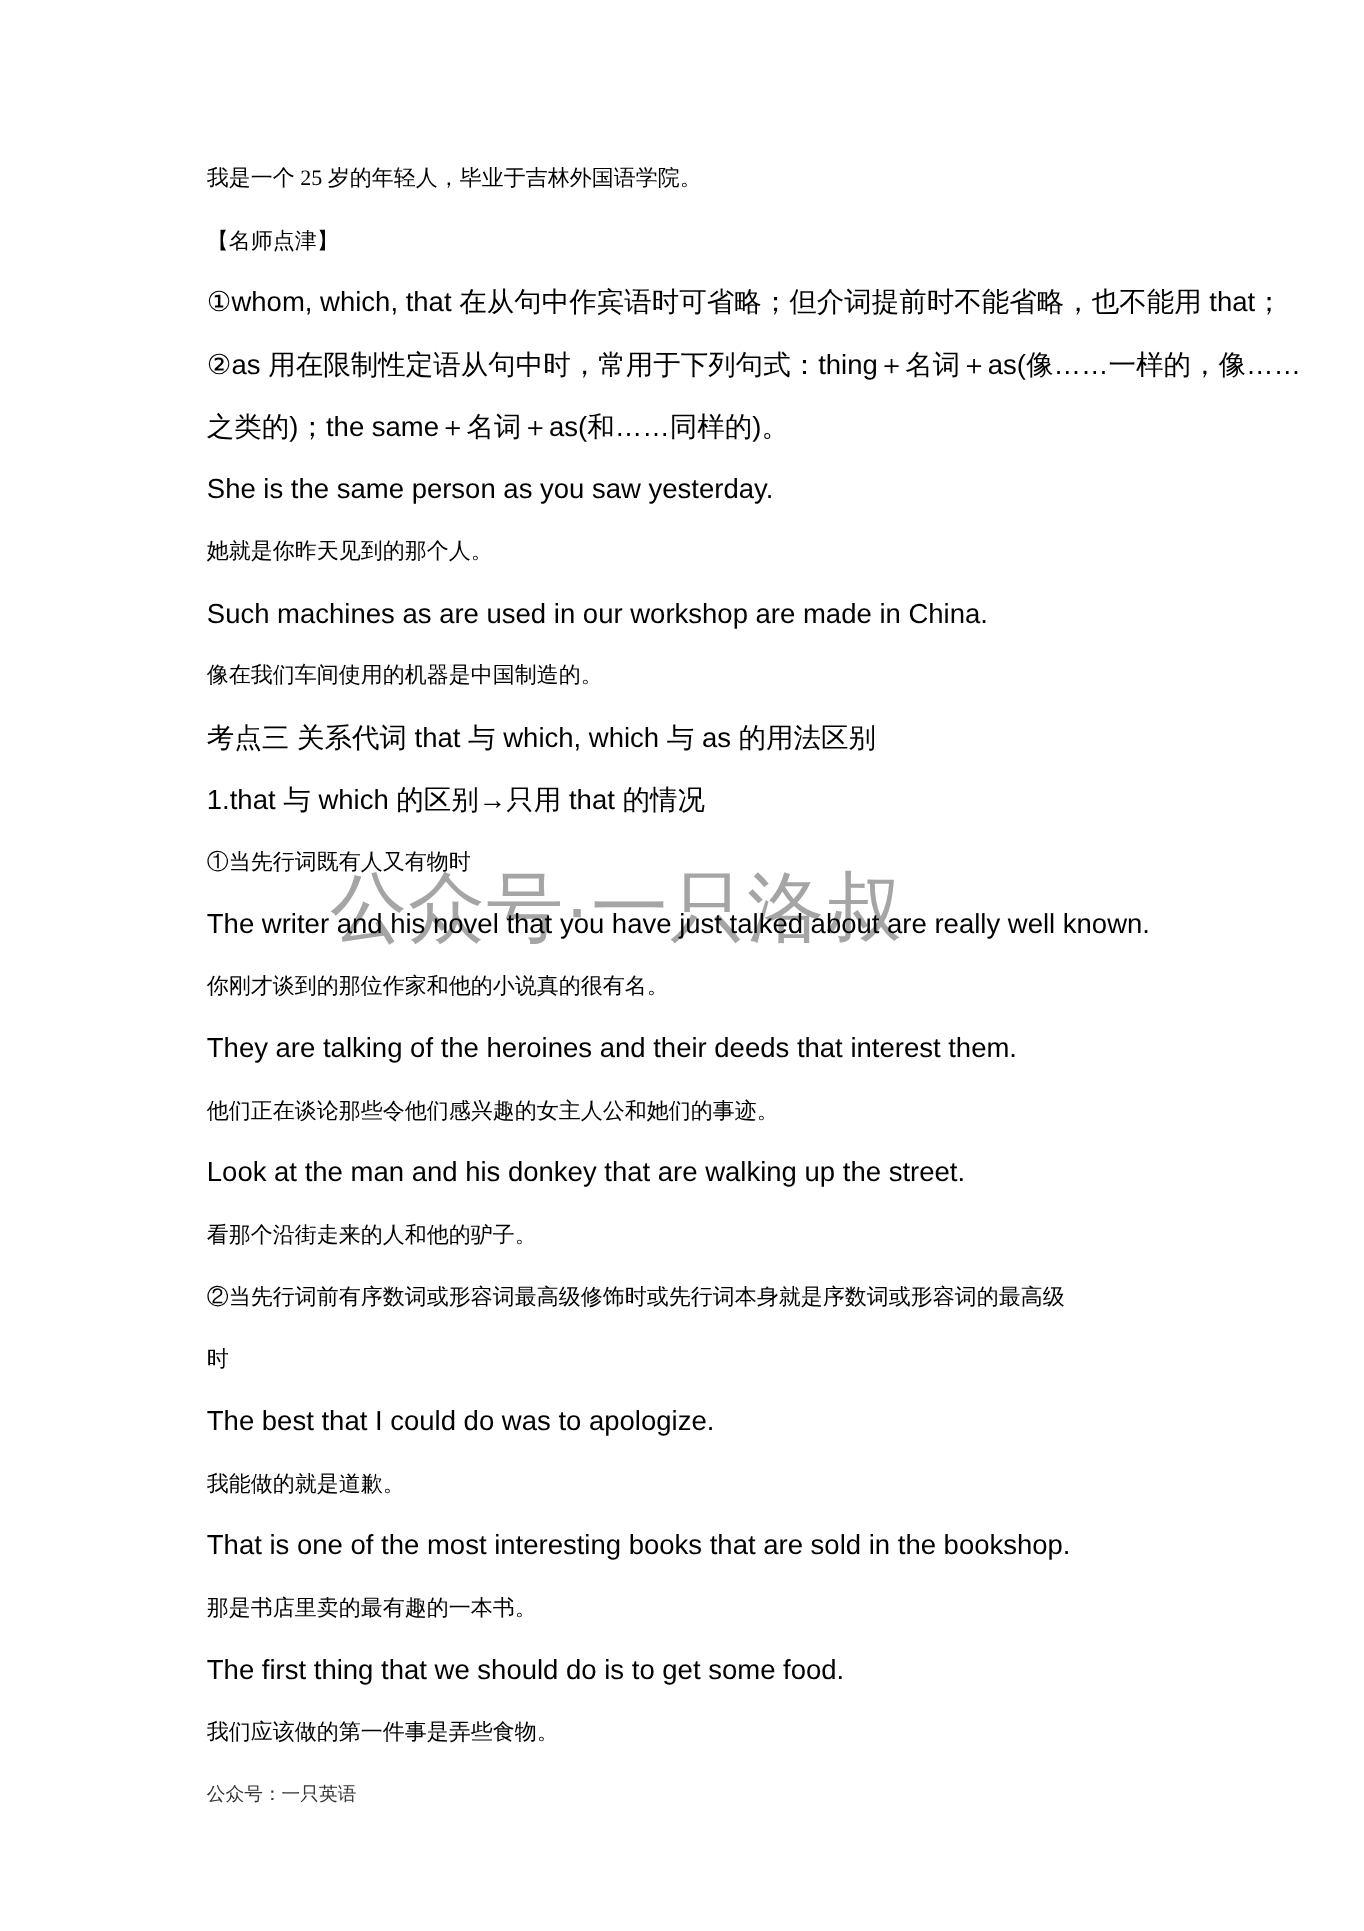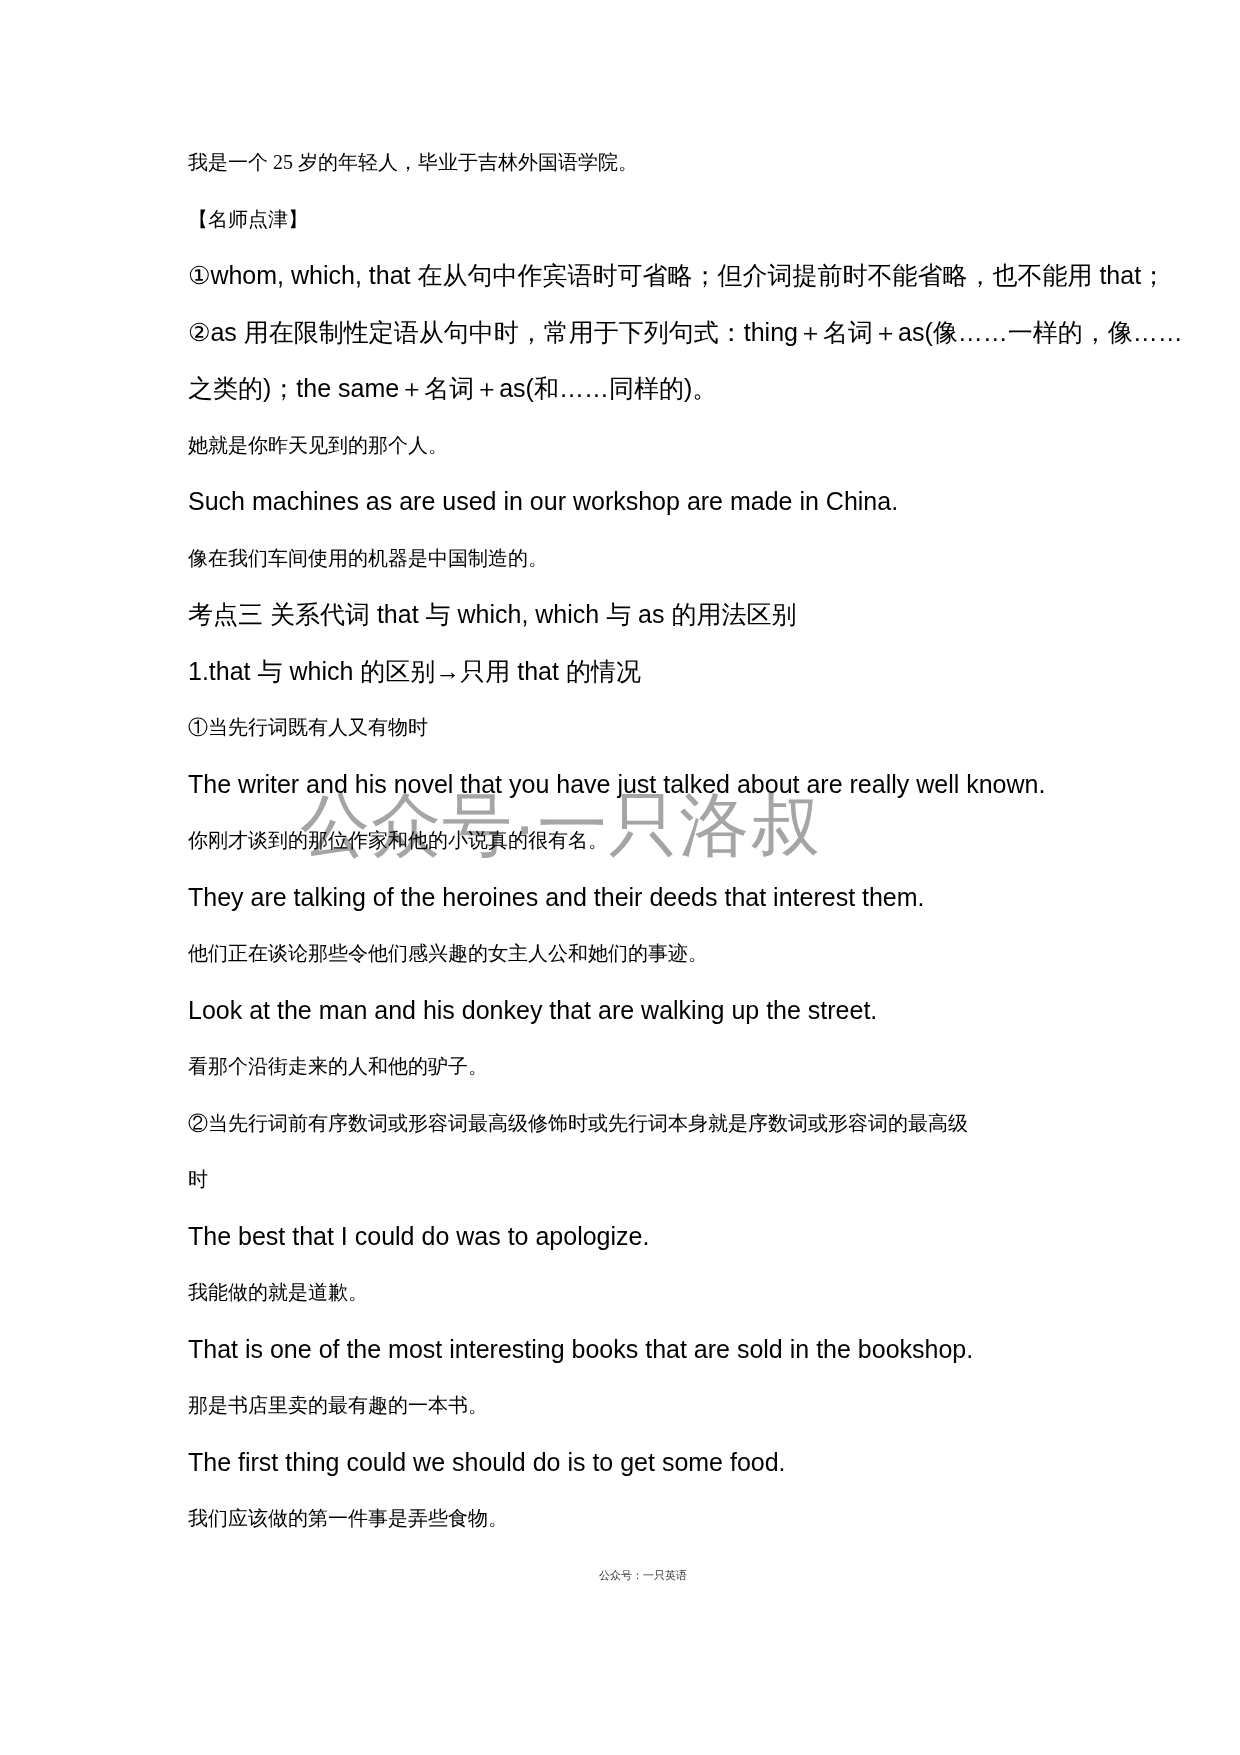--- a/index.html
+++ b/index.html
@@ -57,56 +57,56 @@
     font-size: 70px;
     line-height: 90px;
     color: #a5a5a5;
     letter-spacing: 1px;
     white-space: nowrap;
   }
   .footer-line {
     line-height: 56.5px;
     height: 56.5px;
     font-family: "Liberation Serif", "DejaVu Serif", serif;
-    font-size: 11px;
+    font-size: 17px;
     color: #333333;
     white-space: nowrap;
-    text-align: center;
   }
 </style>
 </head>
 <body>
 
 <div class="page">
 
   <div class="watermark">公众号·一只洛叔</div>
 
   <div class="content">
     <div class="line zh">我是一个 25 岁的年轻人，毕业于吉林外国语学院。</div>
     <div class="line zh">【名师点津】</div>
     <div class="line mixed">①whom, which, that 在从句中作宾语时可省略；但介词提前时不能省略，也不能用 that；</div>
     <div class="line mixed">②as 用在限制性定语从句中时，常用于下列句式：thing＋名词＋as(像……一样的，像……</div>
     <div class="line mixed">之类的)；the same＋名词＋as(和……同样的)。</div>
+    <div class="line en">She is the same person as you saw yesterday.</div>
     <div class="line zh">她就是你昨天见到的那个人。</div>
     <div class="line en">Such machines as are used in our workshop are made in China.</div>
     <div class="line zh">像在我们车间使用的机器是中国制造的。</div>
     <div class="line heading">考点三 关系代词 that 与 which, which 与 as 的用法区别</div>
     <div class="line mixed">1.that 与 which 的区别→只用 that 的情况</div>
     <div class="line zh">①当先行词既有人又有物时</div>
     <div class="line en">The writer and his novel that you have just talked about are really well known.</div>
     <div class="line zh">你刚才谈到的那位作家和他的小说真的很有名。</div>
     <div class="line en">They are talking of the heroines and their deeds that interest them.</div>
     <div class="line zh">他们正在谈论那些令他们感兴趣的女主人公和她们的事迹。</div>
     <div class="line en">Look at the man and his donkey that are walking up the street.</div>
     <div class="line zh">看那个沿街走来的人和他的驴子。</div>
     <div class="line zh">②当先行词前有序数词或形容词最高级修饰时或先行词本身就是序数词或形容词的最高级</div>
     <div class="line zh">时</div>
     <div class="line en">The best that I could do was to apologize.</div>
     <div class="line zh">我能做的就是道歉。</div>
     <div class="line en">That is one of the most interesting books that are sold in the bookshop.</div>
     <div class="line zh">那是书店里卖的最有趣的一本书。</div>
-    <div class="line en">The first thing could we should do is to get some food.</div>
+    <div class="line en">The first thing that we should do is to get some food.</div>
     <div class="line zh">我们应该做的第一件事是弄些食物。</div>
 
     <div class="footer-line">公众号：一只英语</div>
   </div>
 
 </div>
 
 </body></html>

